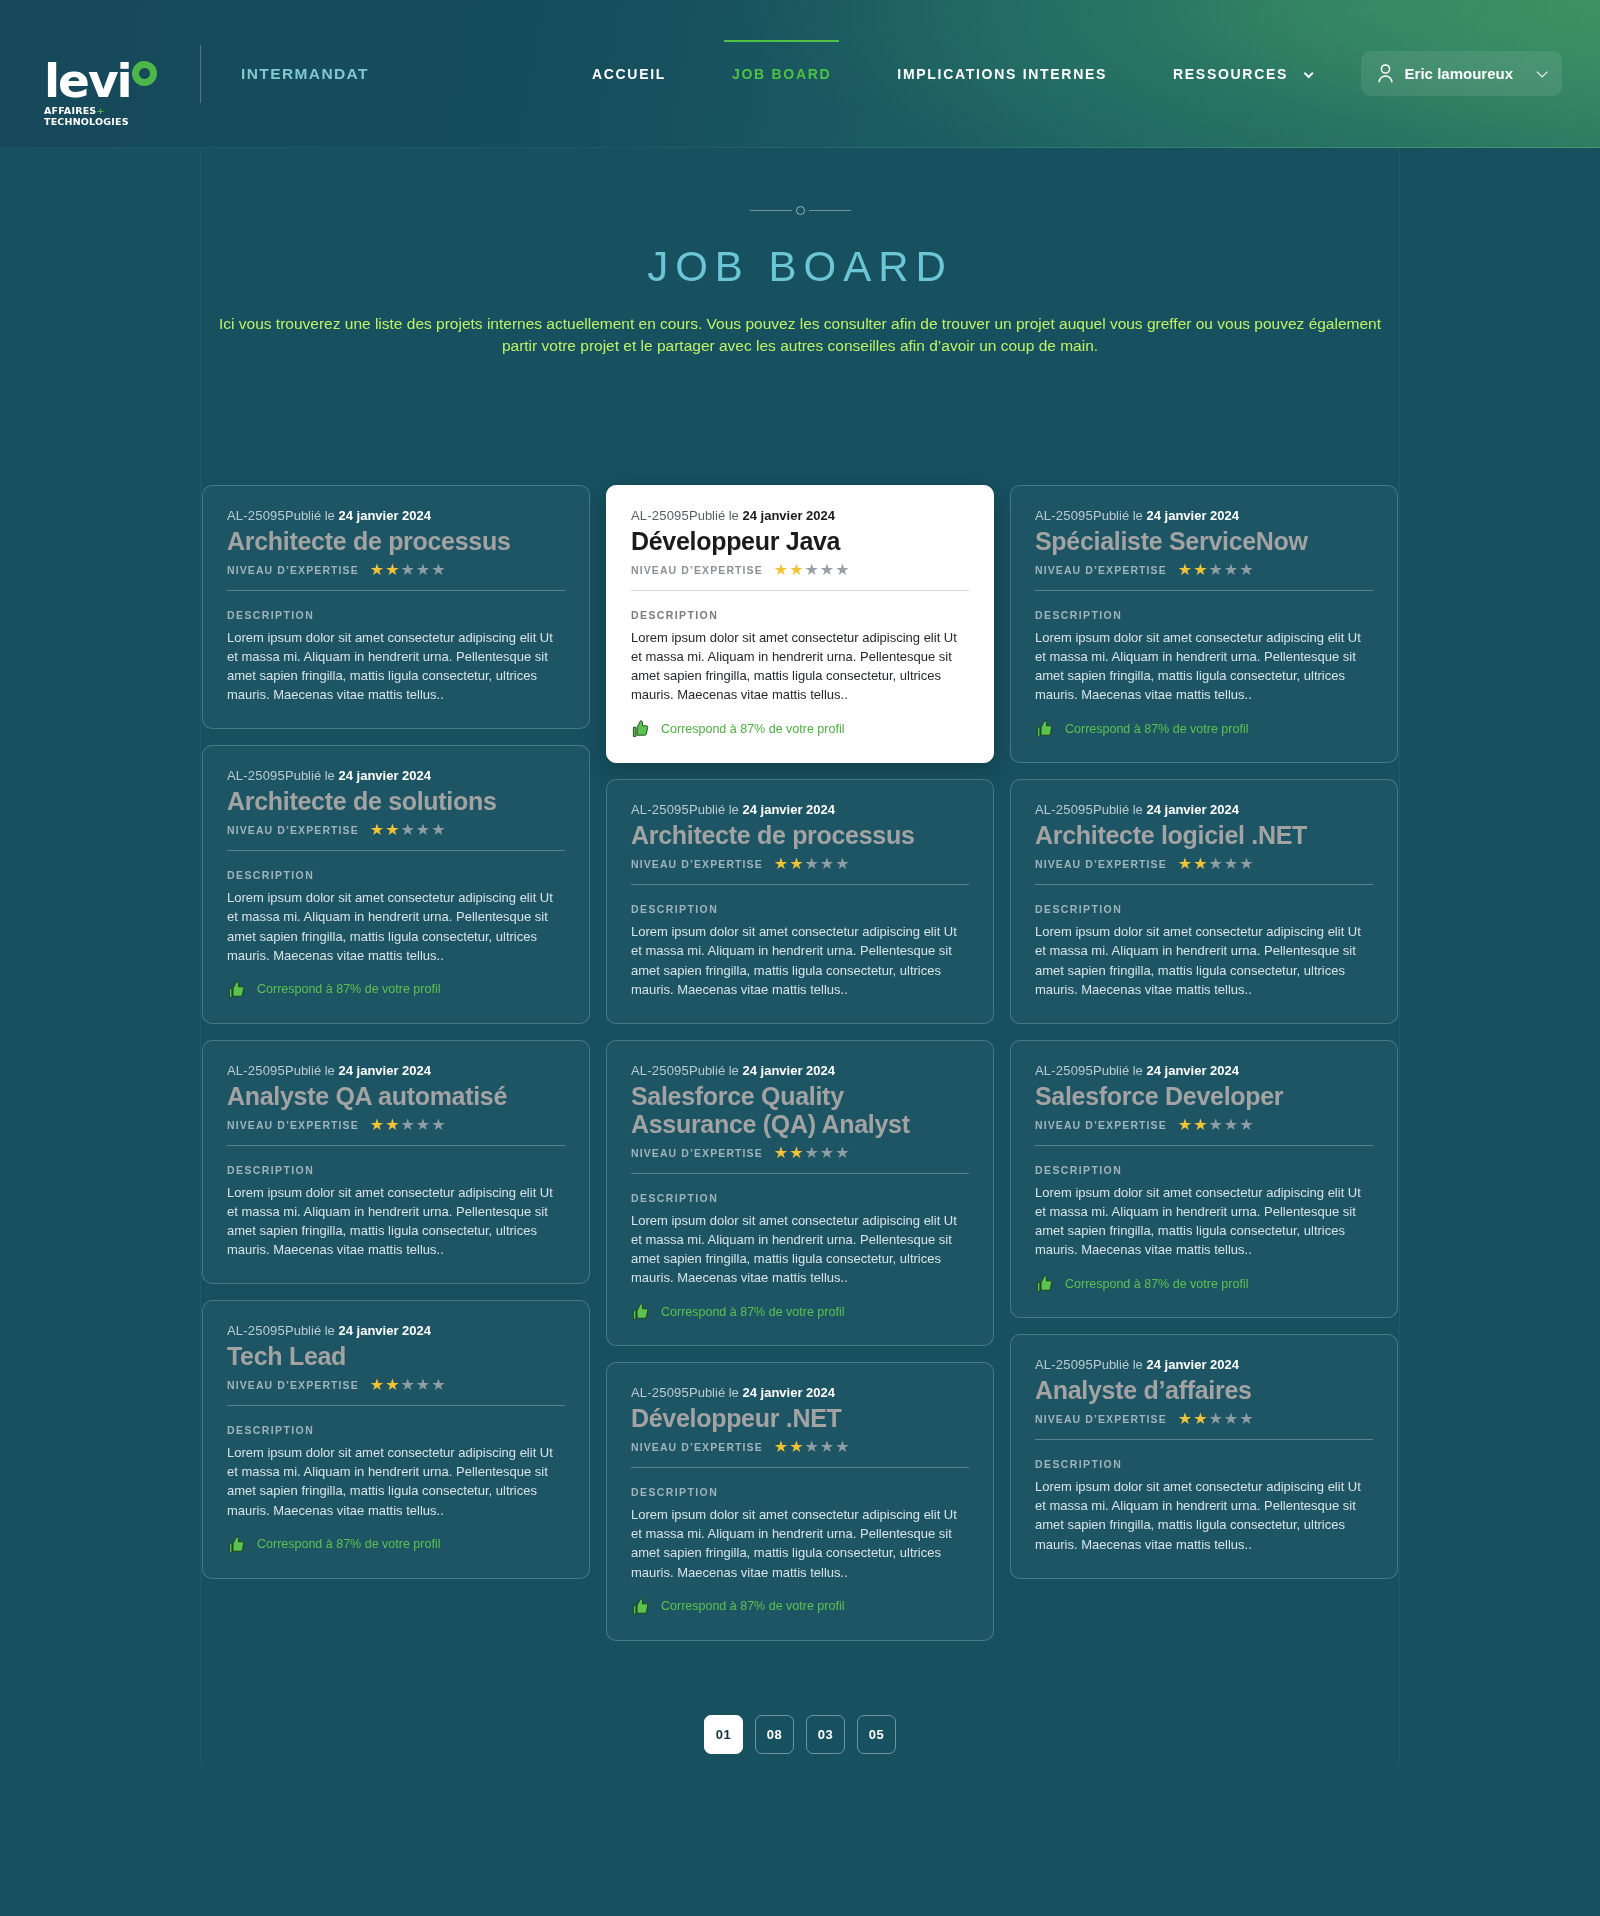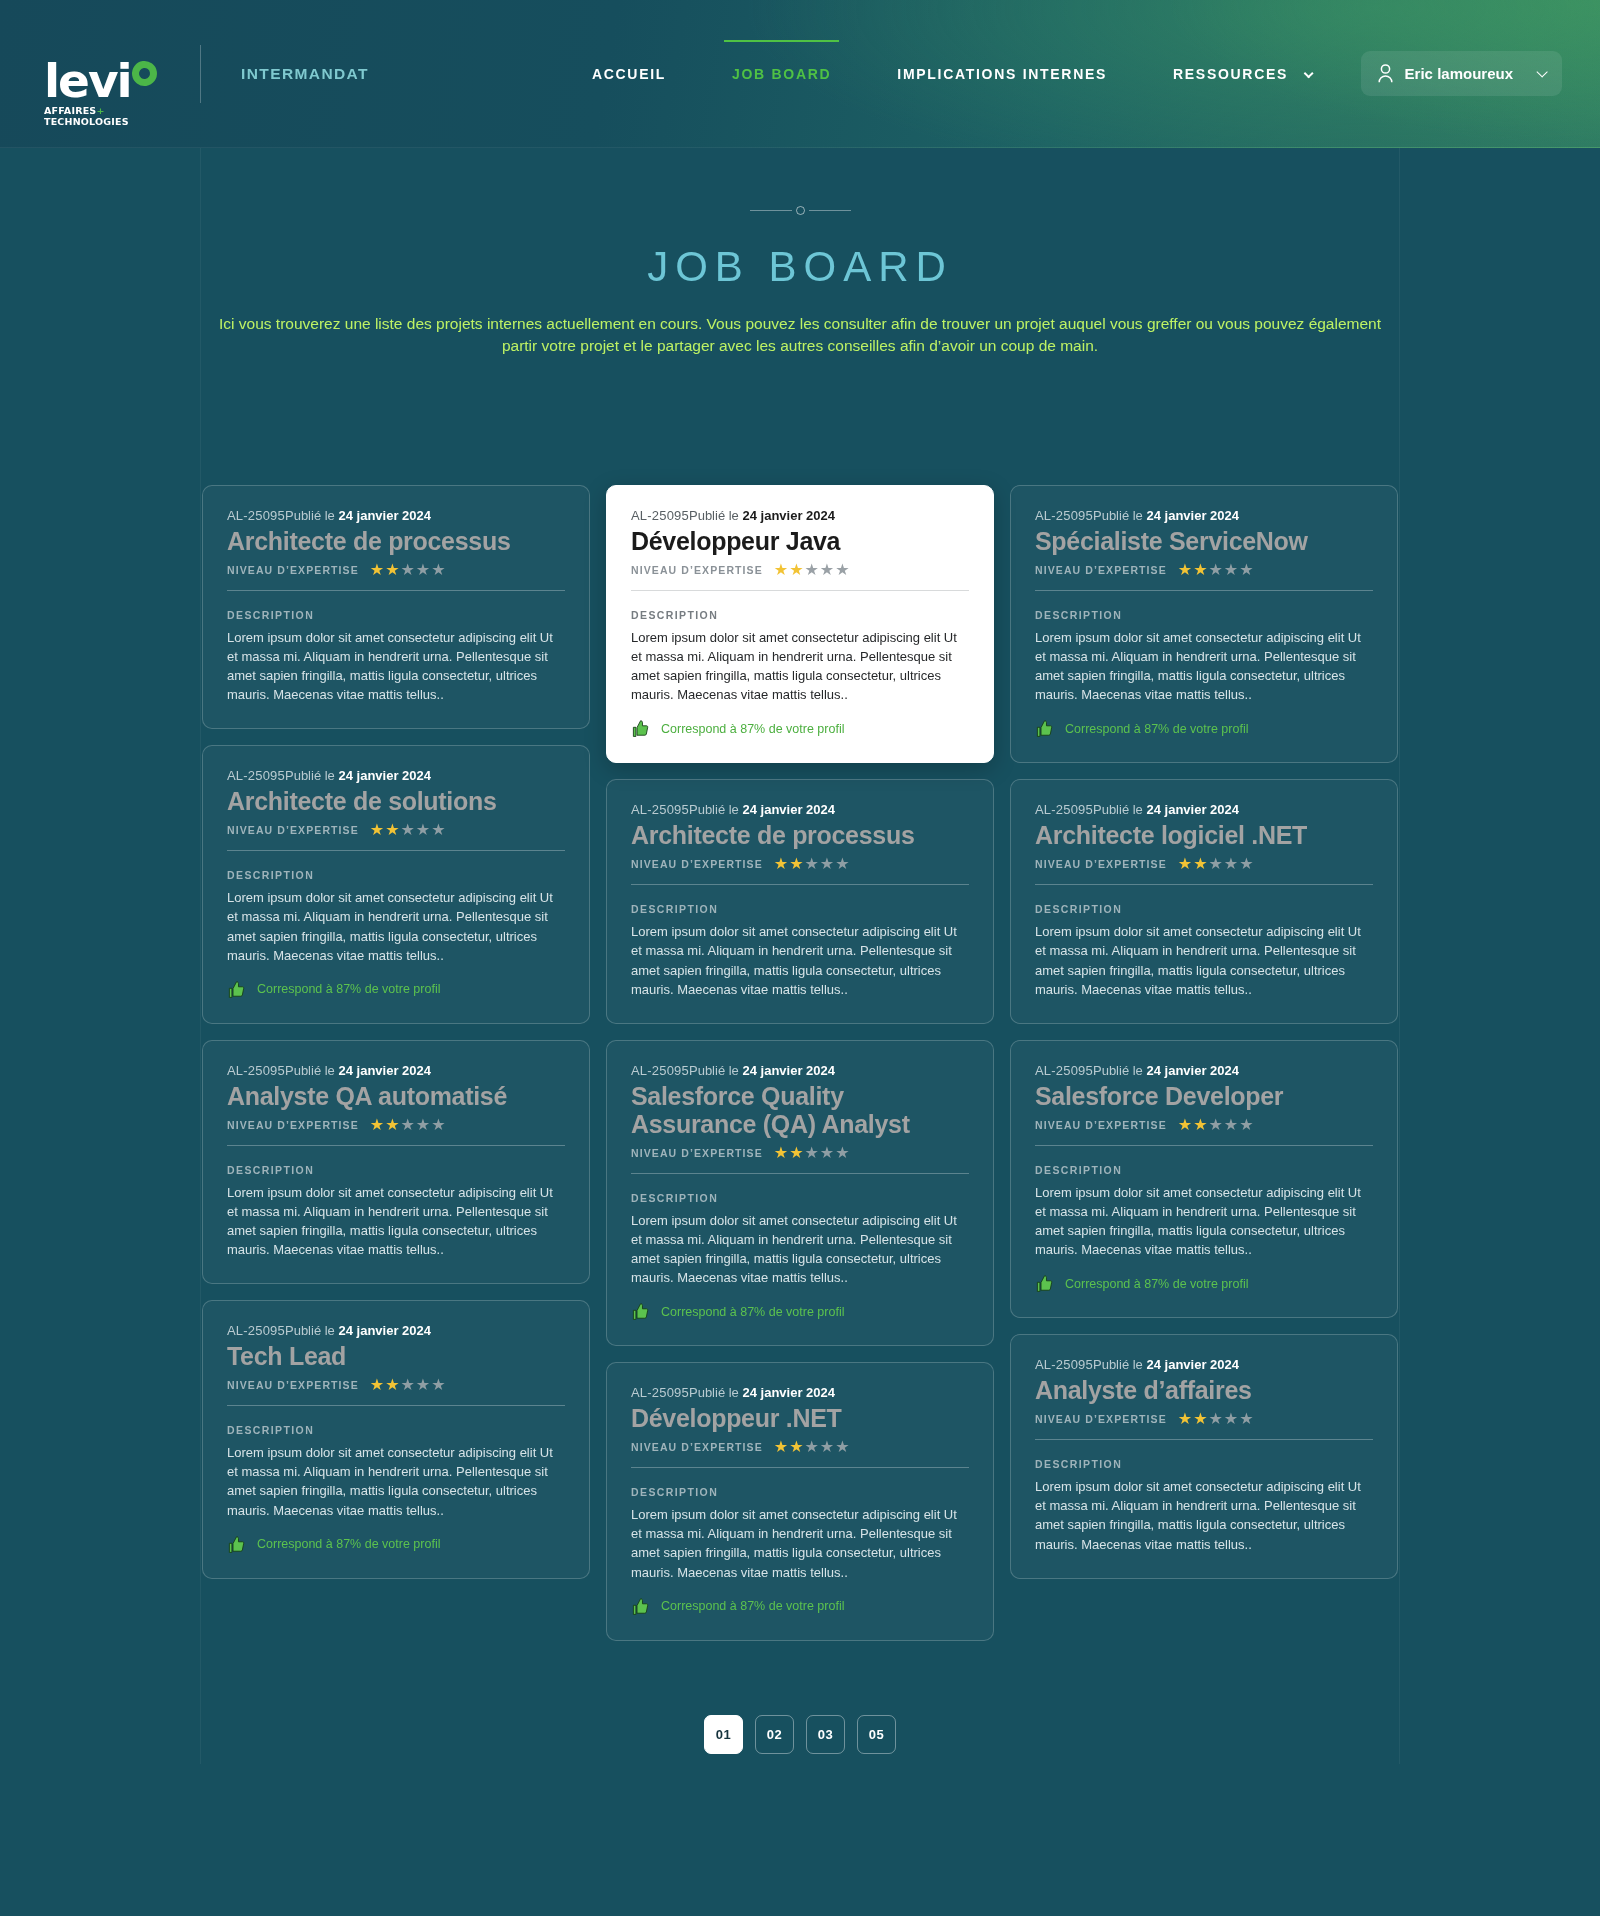--- a/index.html
+++ b/index.html
@@ -593,19 +593,19 @@
             </div>
             <div class="card-rule"></div>
             <div class="desc-label">DESCRIPTION</div>
             <div class="desc-text">Lorem ipsum dolor sit amet consectetur adipiscing elit Ut et massa mi. Aliquam in hendrerit urna. Pellentesque sit amet sapien fringilla, mattis ligula consectetur, ultrices mauris. Maecenas vitae mattis tellus..</div>
           </div>
         </div>
       </div>
 
     <div class="pagination" id="pagination">
         <div class="page-btn active">01</div>
-        <div class="page-btn">02</div>
+        <div class="page-btn">08</div>
         <div class="page-btn">03</div>
         <div class="page-btn">05</div>
       </div>
   </div>
 
 </div>
 
 </body></html>

